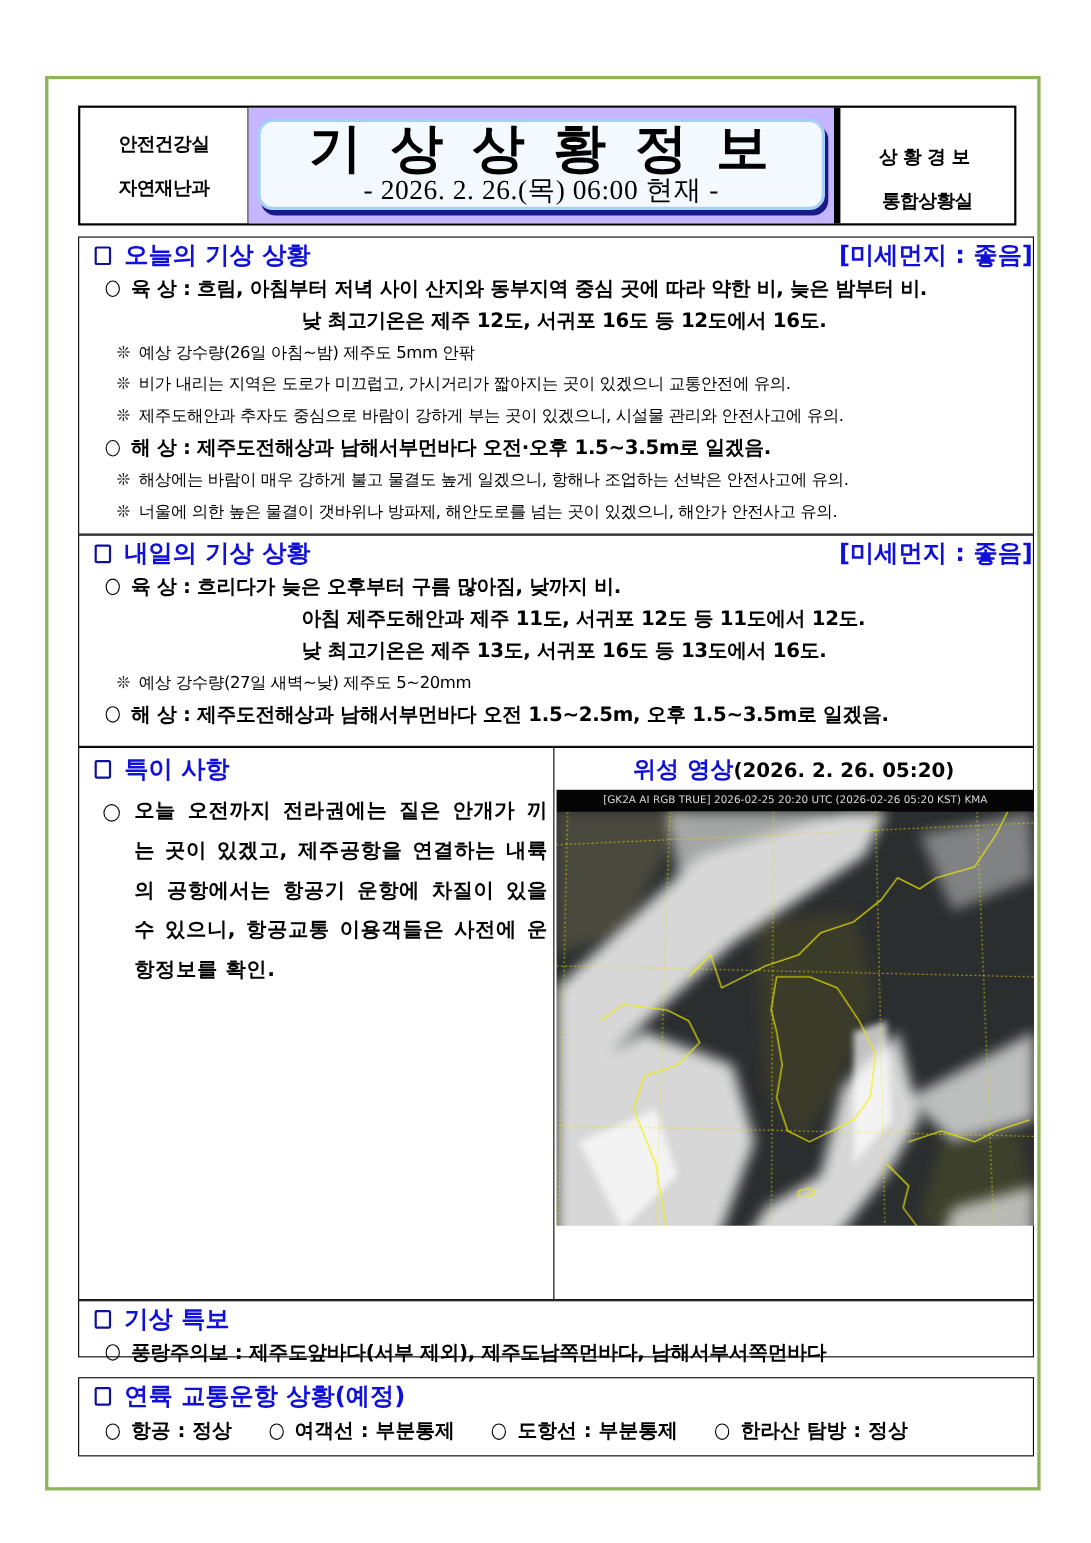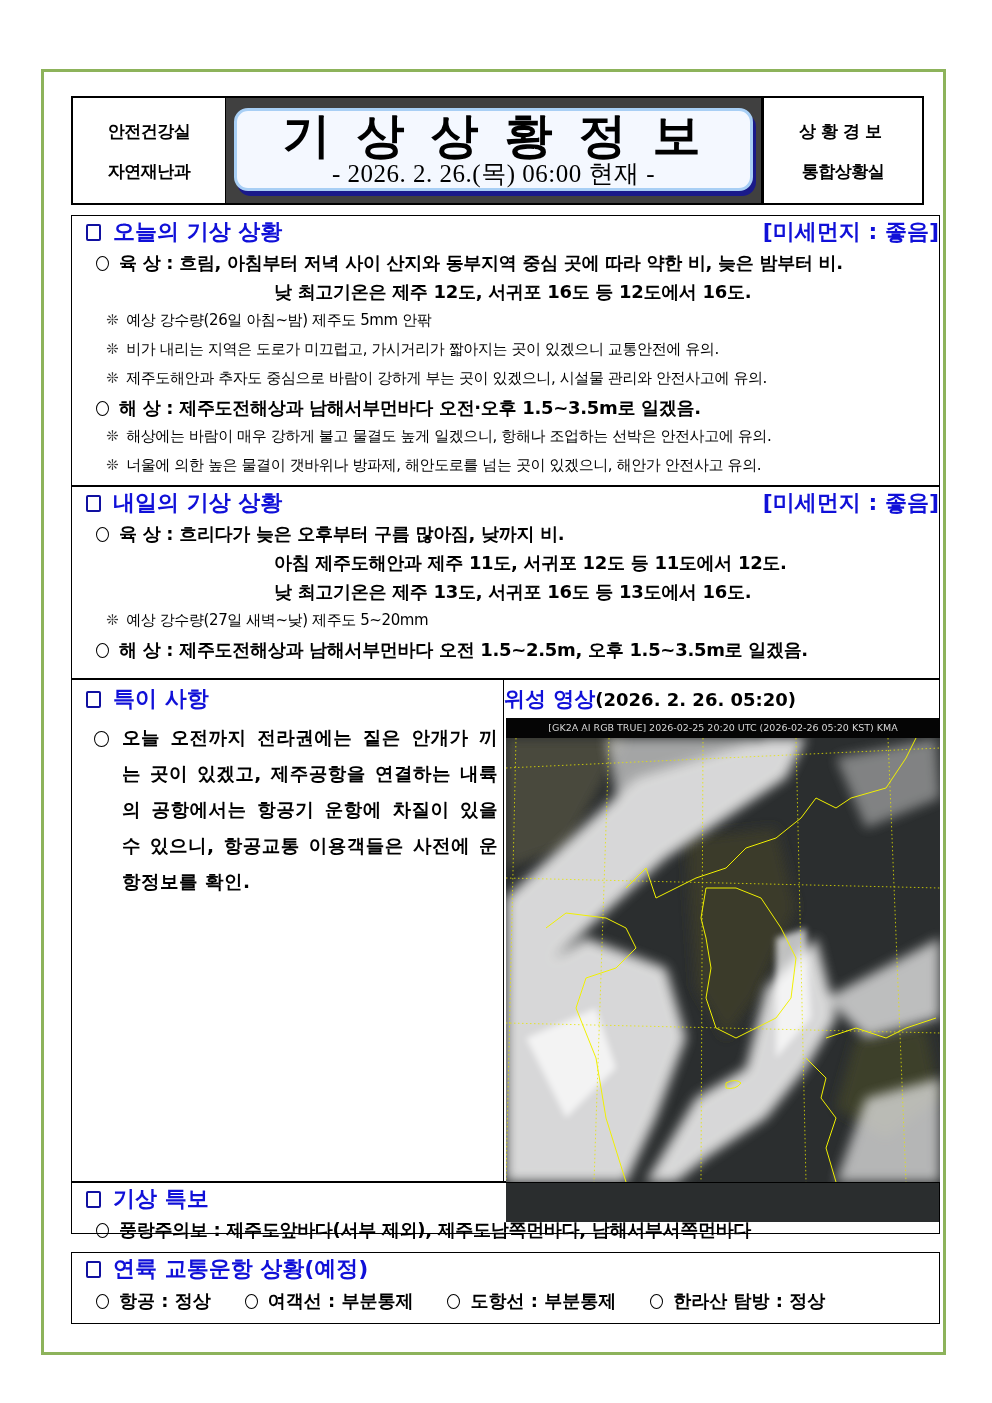--- a/index.html
+++ b/index.html
@@ -7,23 +7,23 @@
          font-family: "DejaVu Sans", "Liberation Sans", sans-serif; color: #000; }
   .page-frame { position: absolute; left: 41px; top: 69px; width: 905px; height: 1286px;
                 border: 3px solid #8db35b; box-sizing: border-box; }
 
   
   .header { position: absolute; left: 71px; top: 96px; width: 853px; height: 109px;
             border: 2px solid #000; box-sizing: border-box; display: flex; }
   .hdr-left, .hdr-right { display: flex; flex-direction: column; justify-content: center;
             align-items: center; font-weight: bold; font-size: 17px; line-height: 40px; letter-spacing: -0.5px; }
   .hdr-left { width: 152px; border-right: 1px solid #000; }
-  .hdr-right { width: 158px; border-left: 3px solid #000000; }
+  .hdr-right { width: 158px; border-left: 6px solid #000000; justify-content: flex-end; }
   .hdr-right .l1 { letter-spacing: 5px; }
-  .hdr-mid { flex: 1; background: #404040; position: relative; }
+  .hdr-mid { flex: 1; background: #c4b5fd; position: relative; }
   .banner { position: absolute; left: 8px; top: 10px; right: 8px; bottom: 12px;
             background: #f4f8ff; border: 3px solid #a8cff5; border-radius: 14px;
             box-shadow: 3px 5px 0 #1a1a8a; box-sizing: border-box; text-align: center; }
   .banner-title { font-family: "DejaVu Sans", sans-serif; font-weight: bold; font-size: 48px;
                   letter-spacing: 26px; margin-top: -2px; line-height: 52px; padding-left: 22px; }
   .banner-sub { font-family: "Liberation Serif", "DejaVu Serif", serif; font-size: 25px; line-height: 26px; letter-spacing: 0.5px; }
 
   
   .box { position: absolute; left: 71px; width: 869px; border: 1px solid #000; box-sizing: border-box; }
   .sec-title { color: #1010d8; font-weight: bold; font-size: 22px; display: flex; align-items: center;
@@ -40,23 +40,23 @@
 
   .box-today { top: 215px; height: 271px; }
   .box-tomorrow { top: 486px; height: 193px; }
   .box-special { top: 679px; height: 503px; }
   .special-left { position: absolute; left: 0; top: 0; width: 432px; height: 100%; border-right: 1px solid #000; box-sizing: border-box; }
   .special-text { position: absolute; left: 50px; top: 40px; width: 376px; font-size: 18.5px; font-weight: bold;
                   line-height: 36px; text-align: justify; text-align-last: left; letter-spacing: 0.5px; }
   .special-text .circ { position: absolute; left: -28px; top: 11px; width: 15px; height: 16px; border: 1.5px solid #000;
                         border-radius: 50%; box-sizing: border-box; }
   .sat-panel { position: absolute; left: 432px; top: 0; right: 0; height: 100%; }
-  .sat-title { height: 38px; line-height: 38px; font-weight: bold; font-size: 18px; }
+  .sat-title { text-align: center; height: 38px; line-height: 38px; font-weight: bold; font-size: 18px; }
   .sat-title .blue { color: #1010d8; font-size: 21px; }
-  .sat-img { position: absolute; left: 2px; top: 38px; width: 434px; height: 504px; background: #2a2d2e; overflow: hidden; }
+  .sat-img { position: absolute; left: 2px; top: 38px; width: 434px; height: 396px; background: #2a2d2e; overflow: hidden; }
   .sat-caption { height: 20px; line-height: 20px; background: #050505; color: #d8d8d8; font-size: 9.5px; text-align: center; }
 
   .box-warning { top: 1182px; height: 52px; }
   .box-transport { top: 1252px; height: 72px; }
   .transport-row { display: flex; font-size: 18px; font-weight: bold; height: 32px; line-height: 32px; white-space: nowrap; align-items: center; }
   .transport-row .item { display: flex; align-items: center; }
   .transport-row .item:first-child .circ { margin-left: 24px; }
   .transport-row .circ { display: inline-block; width: 13px; height: 15px; border: 1.5px solid #000; border-radius: 50%;
                          margin: 0 10px 0 34px; box-sizing: border-box; }
 </style>

